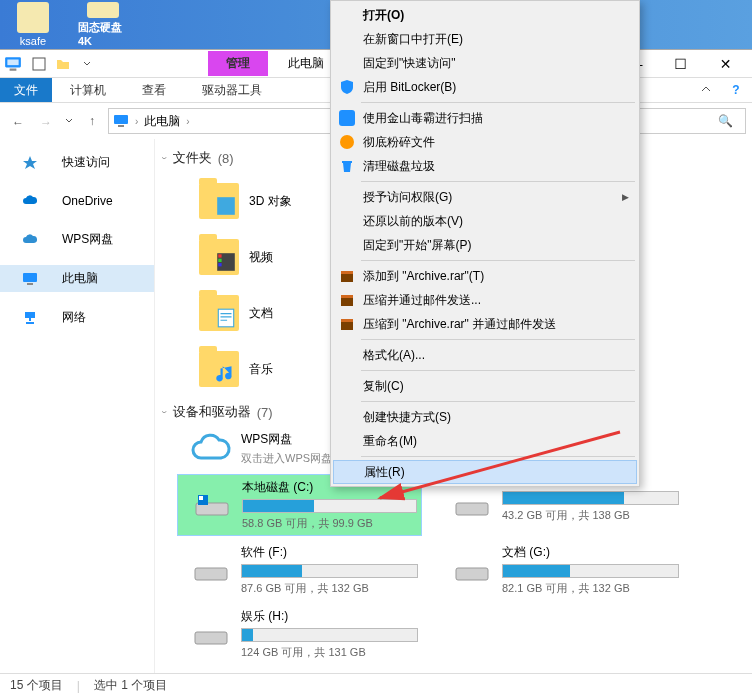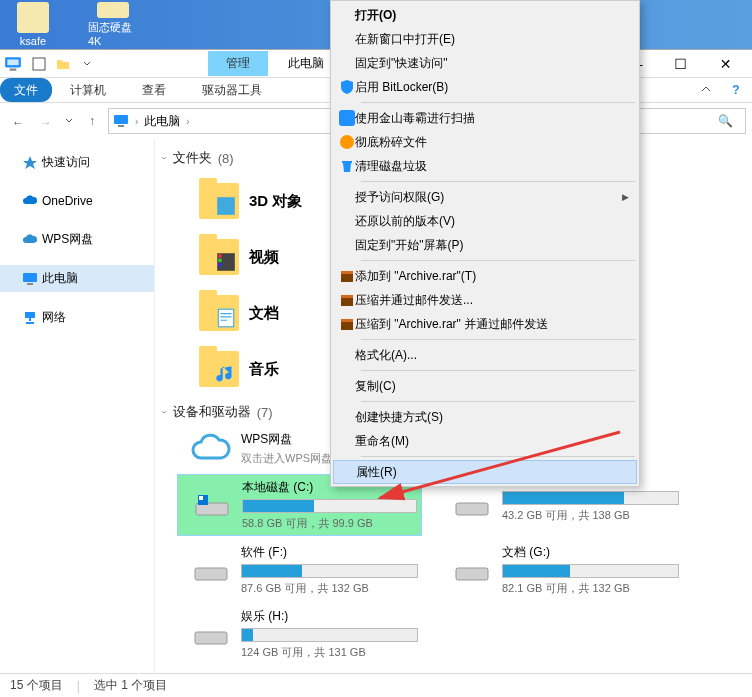--- a/index.html
+++ b/index.html
@@ -8,95 +8,95 @@
   .desktop-strip { height: 49px; width: 100%; background: linear-gradient(90deg, #3a7bd5 0%, #4a90d9 50%, #5aa0e0 100%); display: flex; gap: 20px; padding: 2px 8px; }
   .desktop-icon { display: flex; flex-direction: column; align-items: center; color: #fff; font-size: 11px; width: 50px; }
   .desktop-icon .ico { width: 32px; height: 32px; background: #f5e9b0; border-radius: 3px; margin-bottom: 2px; display:flex; align-items:center; justify-content:center; }
   
   .window { position: absolute; top: 49px; left: 0; right: 0; bottom: 0; background: #fff; display: flex; flex-direction: column; border-top: 1px solid #aaa; }
   
   .titlebar { display: flex; align-items: center; height: 28px; padding: 0 4px; border-bottom: 1px solid #ddd; }
   .titlebar .tb-icon { width: 18px; height: 18px; margin-right: 6px; }
   .titlebar .qat { display: flex; gap: 2px; }
   .titlebar .qat-btn { width: 22px; height: 22px; display:flex; align-items:center; justify-content:center; }
-  .titlebar .manage-tab { margin-left: 110px; background: #7dd3fc; color: #333; padding: 4px 18px; font-size: 12px; }
+  .titlebar .manage-tab { margin-left: 110px; background: #d946ef; color: #333; padding: 4px 18px; font-size: 12px; font-weight: bold; }
   .titlebar .win-title { margin-left: 20px; font-size: 12px; }
   .titlebar .win-ctrls { margin-left: auto; display: flex; }
   .titlebar .win-ctrl { width: 45px; height: 28px; display:flex; align-items:center; justify-content:center; font-size: 14px; }
   
   .ribbon { display: flex; height: 25px; border-bottom: 1px solid #ddd; align-items:center; }
-  .ribbon .file-tab { background: #1979ca; color: #fff; padding: 4px 14px; font-size: 12px; height:100%; display:flex; align-items:center;border-radius:11px; }
+  .ribbon .file-tab { background: #1979ca; color: #fff; padding: 4px 14px; font-size: 12px; height:100%; display:flex; align-items:center; }
   .ribbon .r-tab { padding: 4px 18px; color: #333; font-size: 12px; }
   .ribbon .ribbon-toggle { margin-left: auto; margin-right: 10px; width:20px; text-align:center; }
   
   .addrbar { display: flex; align-items: center; height: 36px; padding: 4px 6px; gap: 4px; }
   .nav-btn { width: 24px; height: 24px; border-radius: 2px; display:flex; align-items:center; justify-content:center; color:#555; }
   .addr-box { flex: 1; border: 1px solid #ccc; height: 26px; display: flex; align-items: center; padding: 0 4px; gap: 6px; }
   .addr-icon { width: 16px; height: 16px; }
   .addr-txt { font-size: 12px; }
   .addr-sep { color: #888; font-size: 10px; }
   .search-ic { margin-left:auto; color:#888; margin-right:8px; }
   
   .body-area { flex: 1; display: flex; overflow: hidden; }
   .sidebar { width: 155px; padding-top: 10px; border-right:1px solid #eee;}
-  .side-item { display: flex; align-items: center; padding: 5px 10px 5px 22px; gap: 4px; font-size: 12px; }
+  .side-item { display: flex; align-items: center; padding: 5px 10px 5px 22px; gap: 24px; font-size: 12px; }
   .side-item.selected { background: #d8eaf9; }
   .side-ico { width: 16px; height: 16px; flex-shrink: 0; }
   .side-spacer { height: 12px; }
   
   .content { flex: 1; padding: 4px 4px; overflow-y: auto; position: relative; }
   .group-header { display: flex; align-items: center; gap: 6px; padding: 6px 4px; font-size: 13px; color: #222; }
   .chev { color:#666; font-size:11px; transform: rotate(90deg) scaleX(0.6); display:inline-block;}
   .group-count { color: #666; }
   
   .folder-list { padding-left: 20px; }
   .folder-item { display: flex; align-items: center; gap: 10px; padding: 10px 0; }
   .folder-ico { width: 40px; height: 36px; background: #ffd869; border-radius: 2px; position: relative; margin-left:20px;}
   .folder-ico::before { content:''; position:absolute; top:-5px; left:0; width:18px; height:6px; background:#ffd869; border-radius:2px 2px 0 0; }
   .folder-overlay { position:absolute; right:2px; bottom:2px; width:22px; height:22px; }
-  .folder-label { font-size: 15px; font-weight: bold; }
+  .folder-label { font-size: 12px; }
   
   .drive-grid { display: flex; flex-wrap: wrap; gap: 4px 16px; padding-left: 18px; }
   .drive-item { width: 245px; display: flex; gap: 10px; padding: 4px; align-items:center;}
   .drive-item.selected { background: #86efac; border:1px solid #99d1ff; }
   .drive-ico { width: 40px; height: 34px; display:flex; align-items:center; justify-content:center; margin-left:10px; flex-shrink:0;}
   .drive-body { flex: 1; }
   .drive-name { font-size: 12px; margin-bottom: 3px; }
   .drive-bar { width: 100%; height: 14px; border: 1px solid #bbb; background: #eee; margin-bottom: 3px; position:relative; }
   .drive-fill { height: 100%; background: #26a0da; }
   .drive-sub { font-size: 11px; color: #666; }
   .wps-drive .drive-sub { color: #888; }
   
   .statusbar { height: 24px; border-top: 1px solid #ddd; display: flex; align-items: center; padding: 0 10px; gap: 14px; font-size: 12px; color: #444; }
   .statusbar .sep { color: #ccc; }
   
   
   .ctxmenu { position: absolute; top: 0; left: 330px; width: 310px; background: #f0f0f0; border: 1px solid #ccc; box-shadow: 3px 3px 8px rgba(0,0,0,0.25); padding: 2px; z-index: 100; font-size: 12px; }
-  .ctx-item { display: flex; align-items: center; height: 24px; padding: 0 8px 0 6px; position: relative; }
+  .ctx-item { display: flex; align-items: center; height: 24px; padding: 0 8px 0 6px; gap: 8px; position: relative; }
   .ctx-item.hover { background: #cfe4fb; border:1px solid #9fc9f3; height:24px; }
   .ctx-ico { width: 16px; height: 16px; flex-shrink: 0; display:flex; align-items:center; justify-content:center; font-size:11px;}
   .ctx-text { flex: 1; }
   .ctx-arrow { color: #555; font-size: 9px; }
   .ctx-sep { height: 1px; background: #d0d0d0; margin: 3px 2px 3px 28px; }
   .ctx-item .bold-title { font-weight:bold; }
   
   .arrow-annotation { position:absolute; top:430px; left:370px; z-index:200; pointer-events:none; }
   
   svg.ico16 { width:16px; height:16px; }
   .disk-svg { width:36px; height:24px; }
 </style>
 </head>
 <body>
 
 <div class="desktop-strip">
   <div class="desktop-icon">
     <div class="ico"></div>
     <span>ksafe</span>
   </div>
-  <div class="desktop-icon" style="margin-left:10px;">
+  <div class="desktop-icon" style="font-weight:bold;">
     <div class="ico"></div>
     <span>固态硬盘4K</span>
   </div>
 </div>
 
 <div class="window">
 
   <div class="titlebar">
     <svg class="tb-icon" viewBox="0 0 16 16">
         <rect x="1" y="2" width="14" height="9" fill="#1e90ff" rx="1"></rect>

